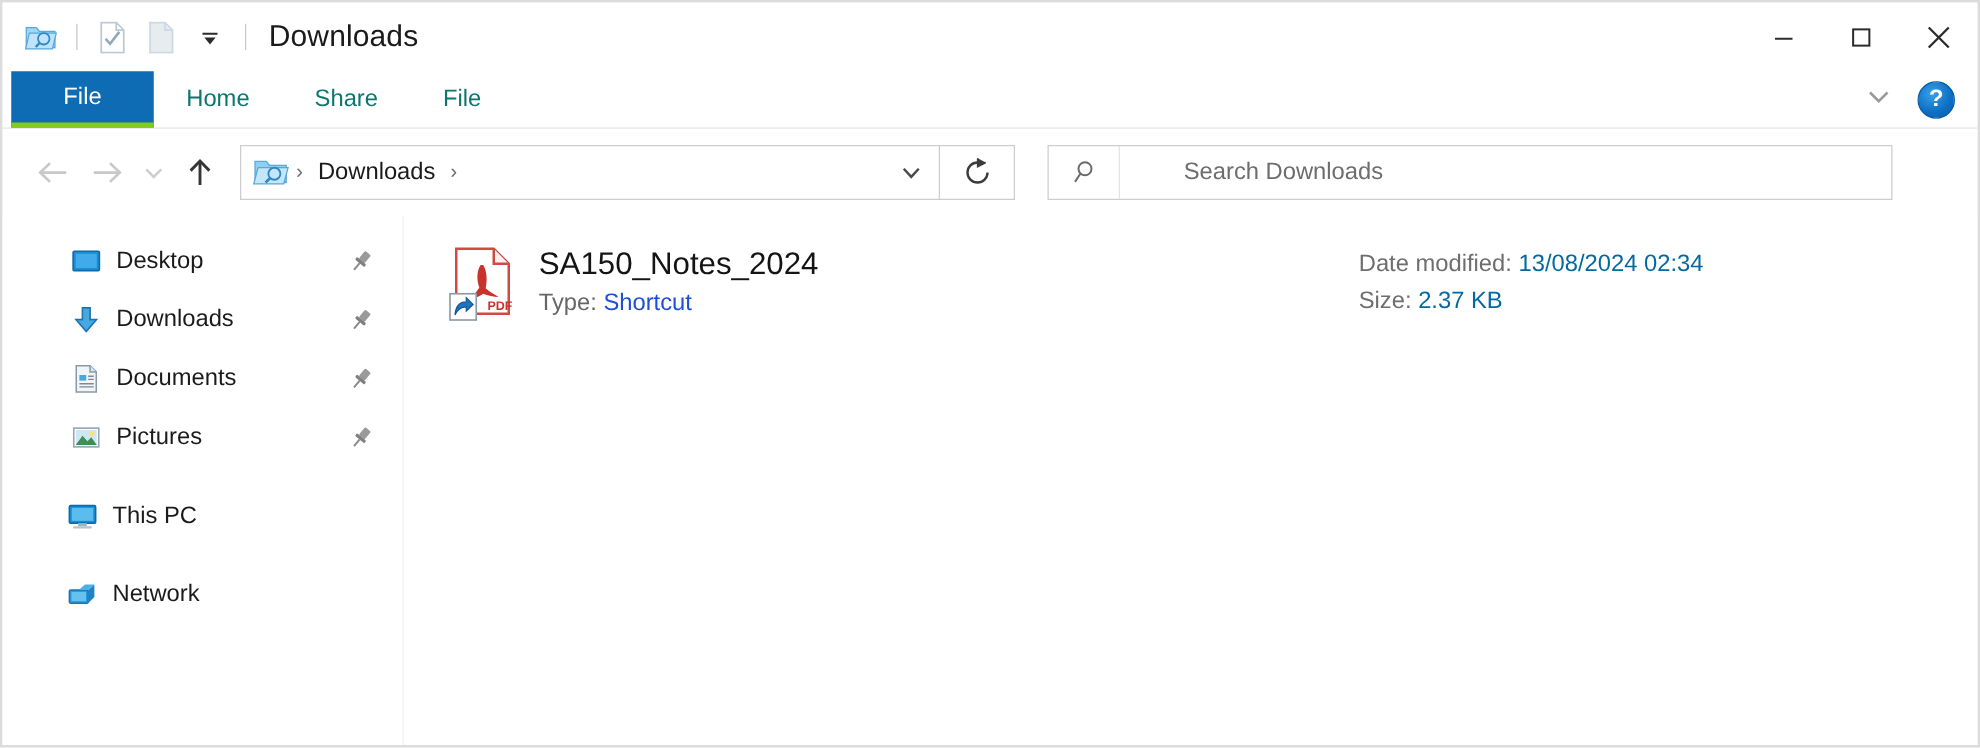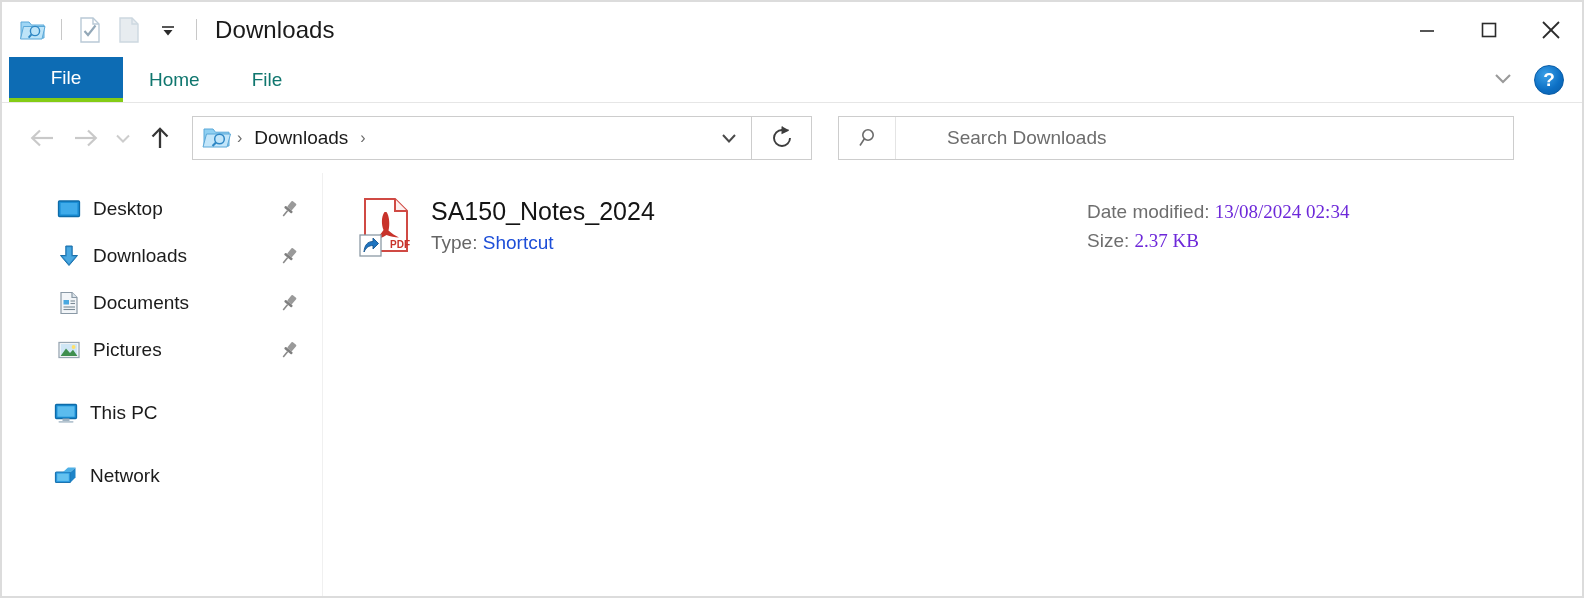--- a/index.html
+++ b/index.html
@@ -327,23 +327,22 @@
     display: flex;
     flex-direction: column;
   }
   .meta-line {
     font-size: 19px;
     color: #6e6e6e;
     white-space: nowrap;
     line-height: 1.55;
   }
   .meta-line b {
-    color: #6d28d9;
+    color: #0369a1;
     font-weight: normal;
-    font-family: Liberation Serif, serif;
   }
 </style>
 </head>
 <body>
 
 <div class="window">
 
   <div class="titlebar">
 
     <div class="qat">
@@ -402,20 +401,21 @@
           <line x1="5" y1="5" x2="21" y2="21" stroke="#2b2b2b" stroke-width="1.8"></line>
           <line x1="21" y1="5" x2="5" y2="21" stroke="#2b2b2b" stroke-width="1.8"></line>
         </svg>
       </div>
     </div>
   </div>
 
   <div class="ribbon">
     <div class="tab file">File</div>
     <div class="tab">Home</div>
+    <div class="tab">Share</div>
     <div class="tab">File</div>
 
     <div class="ribbon-right">
       <div>
         <svg width="26" height="20" viewBox="0 0 26 20">
           <polyline points="6,7 13,14 20,7" fill="none" stroke="#9a9a9a" stroke-width="2.1"></polyline>
         </svg>
       </div>
       <div class="help-btn">?</div>
     </div>

